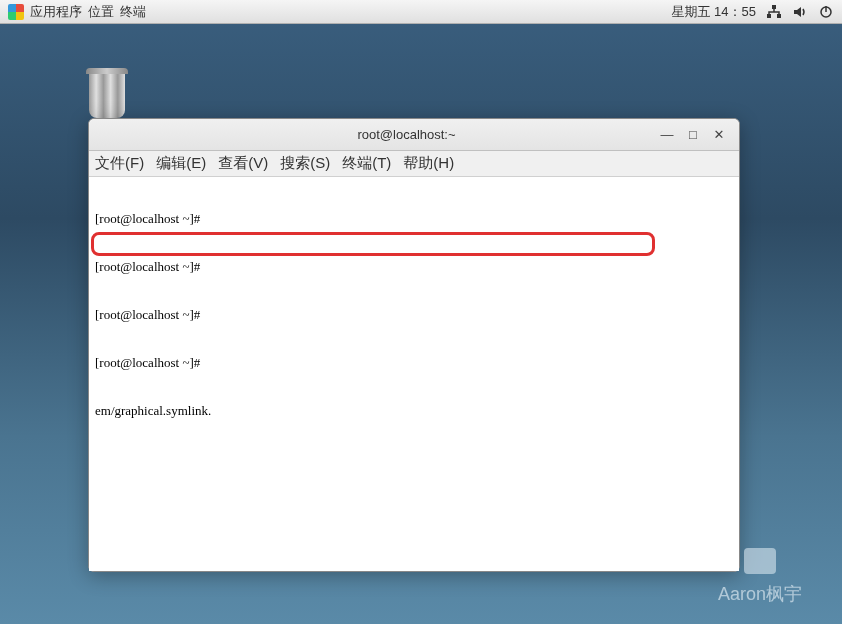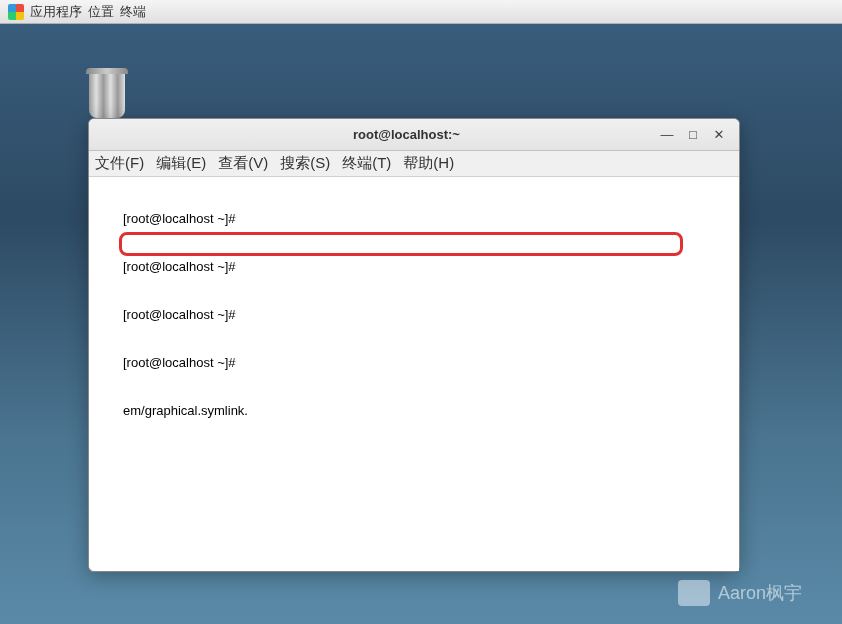--- a/index.html
+++ b/index.html
@@ -52,21 +52,21 @@
       border-bottom: 1px solid #c0c0c0;
       border-radius: 6px 6px 0 0;
       display: flex;
       align-items: center;
       position: relative;
     }
     .titlebar-title {
       position: absolute;
       left: 0; right: 15px;
       text-align: center;
-      font-weight: bold;
+      font-weight: normal;
       font-size: 13px;
       color: #333;
       pointer-events: none;
     }
     .window-controls {
       margin-left: auto;
       display: flex;
       gap: 14px;
       padding-right: 14px;
     }
@@ -80,28 +80,27 @@
       padding: 0 6px;
       gap: 12px;
       font-size: 15px;
       color: #333;
     }
     .menubar span { cursor: pointer; }
     .terminal {
       flex: 1;
       background: #fff;
       color: #000;
-      font-family: Liberation Sans, sans-serif;
+      font-family: Liberation Serif, serif;
       font-size: 13px;
       line-height: 16px;
       padding: 2px 6px;
       overflow: hidden;
       white-space: pre;
       position: relative;
-      margin-left: 28px;
     }
     .term-line { height: 16px; }
     .highlight-box {
       border: 3px solid #e03030;
       border-radius: 8px;
       position: absolute;
       top: 55px;
       left: 2px;
       width: 564px;
       height: 24px;
@@ -109,20 +108,21 @@
     }
     .watermark {
       position: absolute;
       bottom: 18px; right: 40px;
       display: flex;
       align-items: center;
       gap: 8px;
       color: #d0e0ea;
       font-size: 18px;
       opacity: 0.75;
+      flex-direction: column;
     }
     .wm-icon {
       width: 32px; height: 26px;
       background: #d0e0ea;
       border-radius: 4px;
       position: relative;
       opacity: 0.85;
     }
     .wm-icon::after {
       content: ''; position: absolute; bottom: -5px; left: 6px;
@@ -131,20 +131,43 @@
   </style>
 </head>
 <body>
 
 <div class="topbar">
   <div class="topbar-left">
     <div class="app-icon"></div>
     <span>应用程序</span>
     <span>位置</span>
     <span>终端</span>
+  </div>
+  <div class="topbar-right">
+    <span>星期五 14：55</span>
+    <div class="tray-icon">
+      <svg width="16" height="16" viewBox="0 0 16 16">
+          <rect x="6" y="1" width="4" height="4" fill="#333"></rect>
+          <rect x="1" y="10" width="4" height="4" fill="#333"></rect>
+          <rect x="11" y="10" width="4" height="4" fill="#333"></rect>
+          <path d="M8 5 L8 8 M3 10 L3 8 L13 8 L13 10" stroke="#333" stroke-width="1.5" fill="none"></path>
+        </svg>
+    </div>
+    <div class="tray-icon">
+      <svg width="16" height="16" viewBox="0 0 16 16">
+          <path d="M2 6 L5 6 L9 3 L9 13 L5 10 L2 10 Z" fill="#333"></path>
+          <path d="M11 5 Q13 8 11 11" stroke="#333" stroke-width="1.5" fill="none"></path>
+        </svg>
+    </div>
+    <div class="tray-icon">
+      <svg width="16" height="16" viewBox="0 0 16 16">
+          <circle cx="8" cy="8" r="5" stroke="#333" stroke-width="1.5" fill="none"></circle>
+          <line x1="8" y1="2" x2="8" y2="8" stroke="#333" stroke-width="1.5"></line>
+        </svg>
+    </div>
   </div>
 </div>
 
 <div class="trash">
   <div class="trash-lid"></div>
   <div class="trash-body"></div>
 </div>
 
 <div class="window">
   <div class="titlebar">

